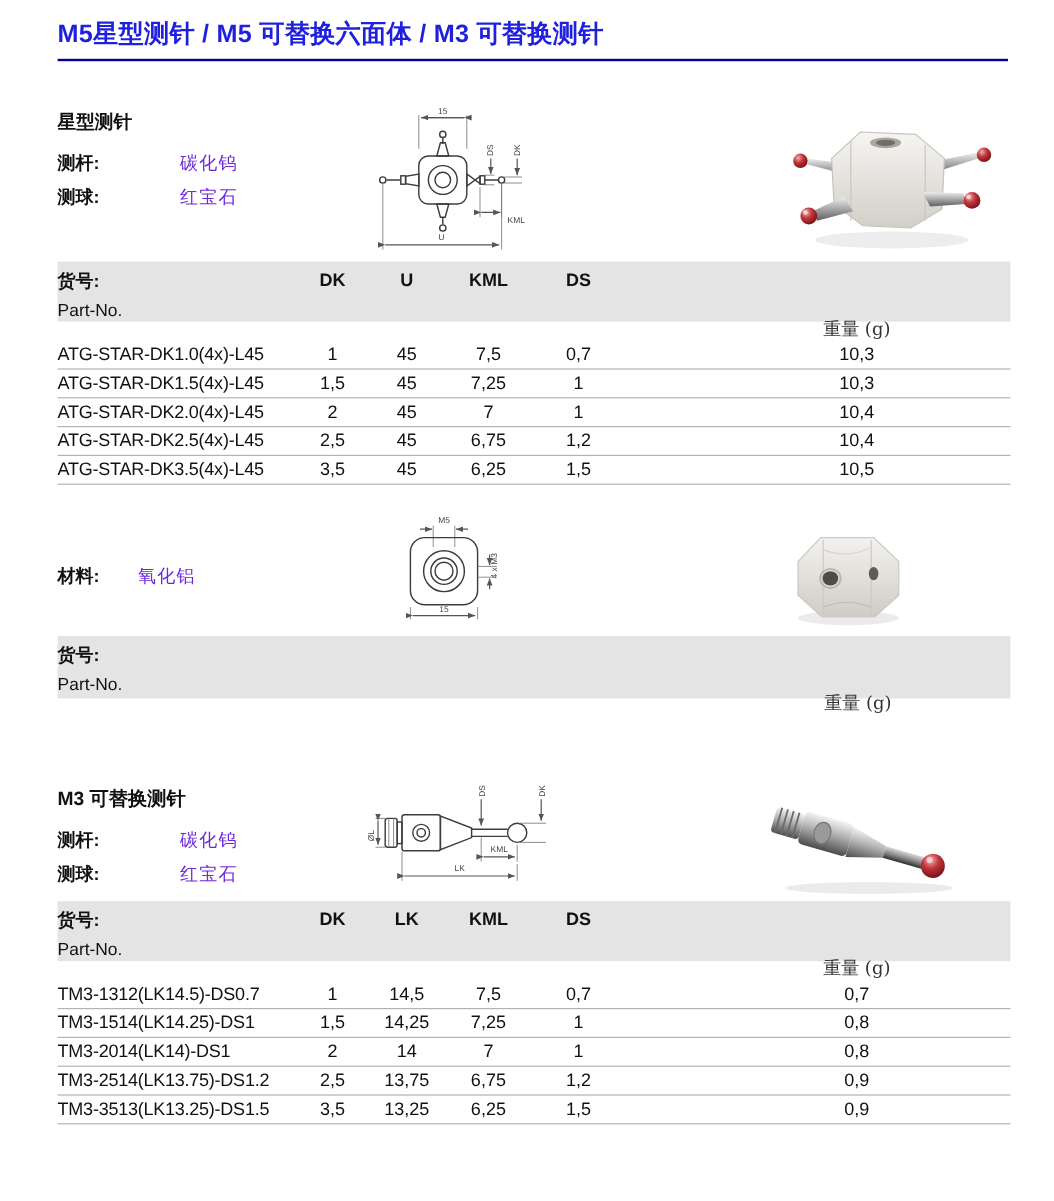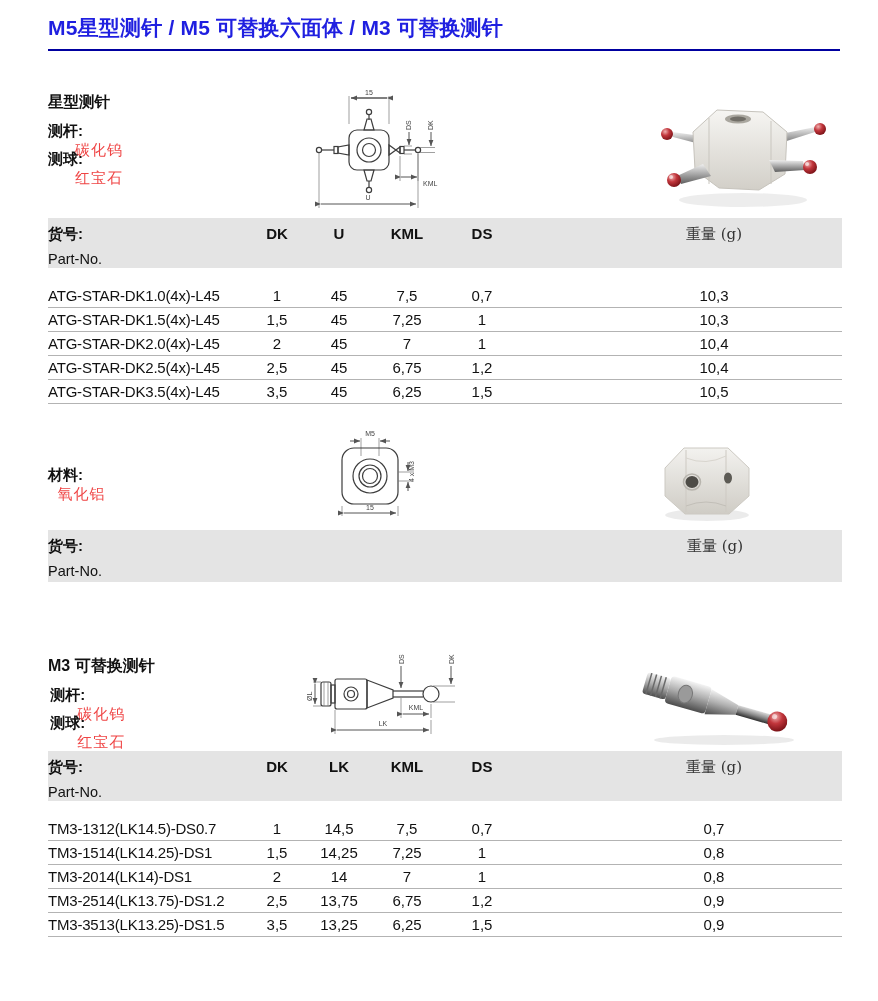--- a/index.html
+++ b/index.html
@@ -7,37 +7,37 @@
         font-family:"Liberation Sans",sans-serif;color:#111;}
   .abs{position:absolute;}
 
   
   .title{left:48px;top:14px;width:792px;font-size:21px;font-weight:bold;color:#1f1fe0;
          padding-bottom:7px;border-bottom:2px solid #0000a0;letter-spacing:0.2px;}
 
   
   .sec-heading{font-size:15.5px;font-weight:bold;margin-bottom:9px;}
   .sec-heading.lg{font-size:16px;}
-  .spec{display:flex;height:28px;align-items:center;font-size:15px;flex-direction:column;}
+  .spec{display:flex;height:28px;align-items:center;font-size:15px;}
   .spec .lab{font-weight:bold;width:102px;}
   .spec .lab.narrow{width:67px;}
-  .spec .val{font-family:Liberation Sans, sans-serif;color:#ef4444;letter-spacing:1px;}
+  .spec .val{font-family:Liberation Sans, sans-serif;color:#6d28d9;letter-spacing:1px;}
 
   
   .tbl{left:48px;width:794px;font-size:15px;}
   .grid6{display:grid;grid-template-columns:200px 58px 66px 70px 80px 1fr;}
   .grid2{display:grid;grid-template-columns:200px 1fr;}
   .thead{background:#e4e4e4;height:50px;box-sizing:border-box;padding-top:7px;align-items:start;}
   .thead.h52{height:52px;}
   .th-part .l1{font-weight:bold;}
   .th-part .l2{margin-top:7px;font-size:14.5px;}
   .th-col{font-weight:bold;text-align:center;}
   .wt{text-align:center;padding-left:64px;}
   .wt2{text-align:center;padding-left:340px;}
-  .th-wt{font-family:"DejaVu Serif",serif;font-weight:normal;color:#333;}
+  .th-wt{font-family:"DejaVu Serif",serif;font-weight:normal;color:#333;margin-top:40px;}
   .trow{height:23px;align-items:center;border-bottom:1px solid #b3b3b3;}
   .trow.first{height:40px;align-items:end;padding-bottom:3px;box-sizing:border-box;}
   .trow.single{height:38px;align-items:end;padding-bottom:7px;box-sizing:border-box;}
   .part{letter-spacing:-0.2px;}
   .num{text-align:center;}
 
   
   svg text{font-family:"Liberation Sans",sans-serif;}
   .dim{stroke:#555;stroke-width:1;fill:none;}
   .thin{stroke:#777;stroke-width:0.7;fill:none;}

